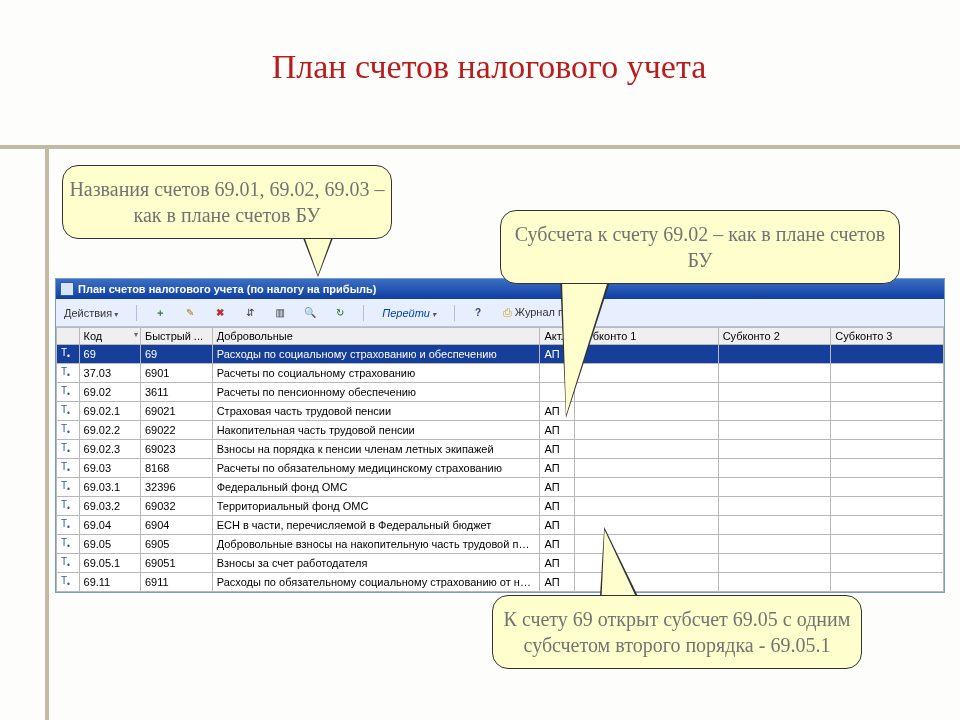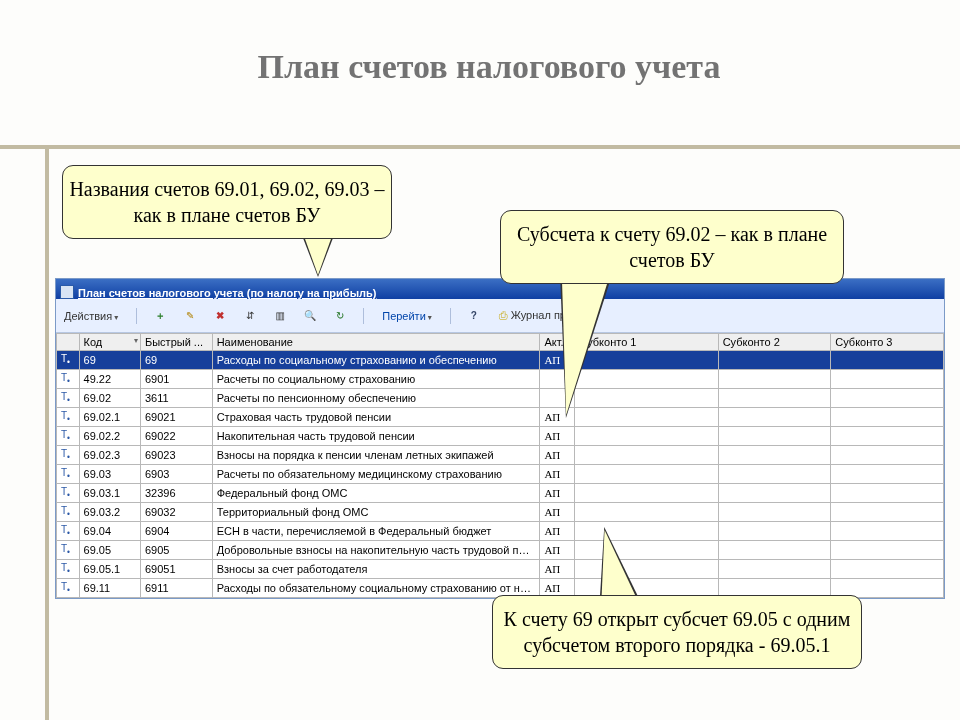--- a/index.html
+++ b/index.html
@@ -5,50 +5,50 @@
   * { box-sizing: border-box; margin: 0; padding: 0; }
   body {
     width: 960px; height: 720px;
     background: #fdfdfb;
     font-family: "Times New Roman", serif;
     position: relative;
     overflow: hidden;
   }
   .slide-title {
     font-size: 34px;
-    font-weight: bold;
+    font-weight: normal;
     text-align: center;
-    color: #737373;
+    color: #b91c1c;
     padding: 48px 0 18px 18px;
   }
   .wide-line {
     position: absolute; left: 0; right: 0;
     height: 4px; background: #c2bba2;
   }
   .wide-line.top { top: 145px; }
   .side-line {
     position: absolute; left: 45px; top: 145px; bottom: 0;
     width: 4px; background: #c2bba2;
   }
 
   
   .callout {
     position: absolute;
     background: #feffcc;
     border: 1.5px solid #333;
-    border-radius: 11px;
+    border-radius: 16px;
     padding: 10px 0;
     font-size: 20px;
     line-height: 1.3;
     text-align: center;
-    color: #000000;
+    color: #737373;
     z-index: 30;
   }
   .callout-1 { left: 62px;  top: 165px; width: 330px; }
-  .callout-2 { left: 500px; top: 210px; width: 344px; }
+  .callout-2 { left: 500px; top: 210px; width: 400px; }
   .callout-3 { left: 492px; top: 595px; width: 370px; text-align: center; }
 
   
   .pointer {
     position: absolute;
     width: 0; height: 0;
     border-style: solid;
     z-index: 29;
   }
   
@@ -69,32 +69,31 @@
     font-family: Tahoma, Arial, sans-serif;
     font-size: 11px;
     border: 1px solid #7b9ac7;
     background: #fff;
     z-index: 5;
   }
   .titlebar {
     height: 20px;
     background: linear-gradient(#3b6fc4, #0f3fa3);
     color: #fff;
-    display: flex; align-items: flex-end;
+    display: flex; align-items: center;
     padding: 0 4px;
     font-weight: bold;
-    text-decoration: underline;
   }
   .titlebar .tb-icon {
     width: 14px; height: 14px; margin-right: 4px;
     background: #d8e4f4; border: 1px solid #295aa8;
     display:inline-block;
   }
   .toolbar {
-    height: 34px;
+    height: 28px;
     background: #e7efff;
     border-bottom: 1px solid #b7c7e2;
     display: flex; align-items: center;
     padding: 0 4px;
     gap: 12px;
     color: #333;
   }
   .toolbar .tb-label { padding: 0 4px; }
   .toolbar .tb-sep { width:1px; height:16px; background:#aebedc; margin:0 2px;}
   .toolbar .tb-icon-btn {
@@ -102,21 +101,21 @@
     display:inline-flex; align-items:center; justify-content:center;
     border: 1px solid transparent;
     font-size: 10px;
   }
   .toolbar .tb-drop::after { content:"▾"; font-size:8px; margin-left:2px; color:#555;}
   .tb-glyph-add { color:#2a7e2a; font-weight:bold; }
   .tb-glyph-edit { color:#b08000; }
   .tb-glyph-del { color:#c03030; font-weight:bold; }
   .tb-glyph-ref { color:#1a6f1a; }
   .tb-glyph-help { color:#346; font-weight:bold; }
-  .tb-link { color:#0044aa; }
+  .tb-link { color:#0044aa;font-style:italic; }
 
   
   .grid { width: 100%; border-collapse: collapse; table-layout: fixed; }
   .grid th, .grid td {
     border: 1px solid #b8b8b8;
     padding: 2px 4px;
     height: 16px;
     overflow: hidden; white-space: nowrap; text-overflow: ellipsis;
     background: #fff;
     text-align: left;
@@ -125,21 +124,21 @@
   .grid th {
     background: #efefef;
     font-weight: normal;
     position: relative;
   }
   .grid th .sort-mark { position:absolute; right:2px; top:2px; font-size:8px; color:#666;}
   .col-ico  { width: 22px; }
   .col-code { width: 60px; }
   .col-fast { width: 70px; }
   .col-name { width: 320px; }
-  .col-act  { width: 34px; font-family: Liberation Serif, serif; }
+  .col-act  { width: 34px; }
   .col-s1   { width: 140px; }
   .col-s2   { width: 110px; }
   .col-s3   { width: 110px; }
   .row-icon { color:#2b58a6; font-size:10px; text-align:center; }
   tr.selected td { background:#163f9b; color:#fff; }
   tr.selected .row-icon { color:#fff; }
   .grid td.col-act { text-align:left; }
 </style>
 </head>
 <body>
@@ -195,41 +194,41 @@
       <col class="col-act">
         <col class="col-s1">
         <col class="col-s2">
         <col class="col-s3">
     </colgroup>
     <thead>
       <tr>
         <th></th>
         <th><span>Код</span><span class="sort-mark">▾</span></th>
         <th>Быстрый ...</th>
-        <th>Наименование</th>
+        <th>Добровольные</th>
         <th>Акт.</th>
         <th>Субконто 1</th>
         <th>Субконто 2</th>
         <th>Субконто 3</th>
       </tr>
     </thead>
     <tbody id="grid-body">
         <tr class="selected">
           <td class="row-icon">T<sub>•</sub></td>
           <td>69</td>
           <td>69</td>
           <td>Расходы по социальному страхованию и обеспечению</td>
           <td class="col-act">АП</td>
           <td></td>
           <td></td>
           <td></td>
         </tr>
         <tr>
           <td class="row-icon">T<sub>•</sub></td>
-          <td>49.22</td>
+          <td>37.03</td>
           <td>6901</td>
           <td>Расчеты по социальному страхованию</td>
           <td class="col-act"></td>
           <td></td>
           <td></td>
           <td></td>
         </tr>
         <tr>
           <td class="row-icon">T<sub>•</sub></td>
           <td>69.02</td>
@@ -266,21 +265,21 @@
           <td>69023</td>
           <td>Взносы на порядка к пенсии членам летных экипажей</td>
           <td class="col-act">АП</td>
           <td></td>
           <td></td>
           <td></td>
         </tr>
         <tr>
           <td class="row-icon">T<sub>•</sub></td>
           <td>69.03</td>
-          <td>6903</td>
+          <td>8168</td>
           <td>Расчеты по обязательному медицинскому страхованию</td>
           <td class="col-act">АП</td>
           <td></td>
           <td></td>
           <td></td>
         </tr>
         <tr>
           <td class="row-icon">T<sub>•</sub></td>
           <td>69.03.1</td>
           <td>32396</td>

